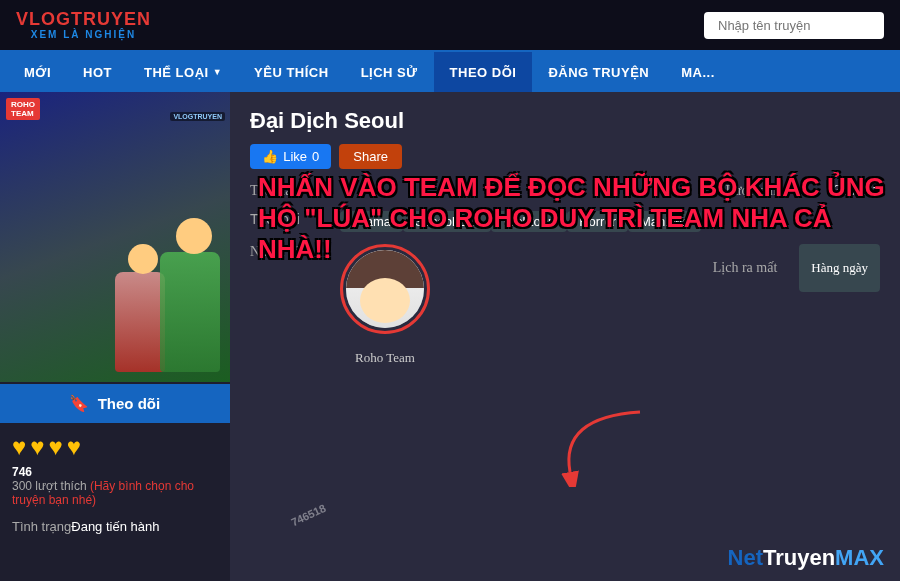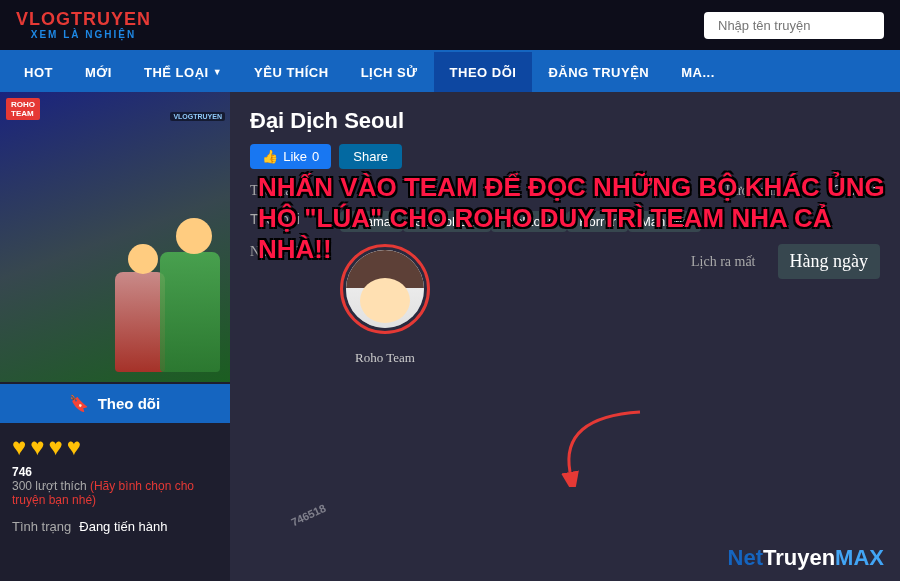--- a/index.html
+++ b/index.html
@@ -210,21 +210,20 @@
       color: #aaa;
     }
     .vote-link { color: #e53935; cursor: pointer; }
     .vote-count { color: #fff; font-weight: bold; }
 
     .status-row {
       padding: 8px 12px;
       font-size: 13px;
       color: #aaa;
       display: flex;
-      gap: 8px;
     }
     .status-label { color: #aaa; }
     .status-value { color: #fff; }
 
     
     .manga-detail {
       flex: 1;
       padding: 16px 20px;
       background: #2a2a3e;
       position: relative;
@@ -249,21 +248,21 @@
       border: none;
       border-radius: 4px;
       padding: 5px 12px;
       font-size: 13px;
       cursor: pointer;
       display: flex;
       align-items: center;
       gap: 5px;
     }
     .share-btn {
-      background: #0369a1;
+      background: #c2410c;
       color: #fff;
       border: none;
       border-radius: 4px;
       padding: 5px 14px;
       font-size: 13px;
       cursor: pointer;
     }
     .info-row {
       display: flex;
       align-items: flex-start;
@@ -302,22 +301,22 @@
       border-radius: 4px;
       padding: 3px 12px;
       font-size: 13px;
       cursor: pointer;
     }
 
     .release-badge {
       background: #37474f;
       color: #fff;
       border-radius: 4px;
-      padding: 7px 12px;
-      font-size: 18px;
+      padding: 16px 12px;
+      font-size: 13px;
     }
     .translator-name {
       color: #ccc;
       font-size: 13px;
       text-align: center;
       margin-top: 16px;
     }
     .translator-wrapper {
       display: flex;
       flex-direction: column;
@@ -445,22 +444,22 @@
 
 <div class="header">
   <div class="logo">
     <span class="logo-top">VLOGTRUYEN</span>
     <span class="logo-bottom">XEM LÀ NGHIỆN</span>
   </div>
   <input class="search-box" type="text" placeholder="Nhập tên truyện" style="">
 </div>
 
 <div class="nav">
+  <div class="nav-item">MỚI</div>
   <div class="nav-item">HOT</div>
-  <div class="nav-item">MỚI</div>
   <div class="nav-item">
     <span>THỂ LOẠI</span>
     <span class="arrow">▼</span>
   </div>
   <div class="nav-item">YÊU THÍCH</div>
   <div class="nav-item">LỊCH SỬ</div>
   <div class="nav-item active">THEO DÕI</div>
   <div class="nav-item">ĐĂNG TRUYỆN</div>
   <div class="nav-item">MA...</div>
 </div>

